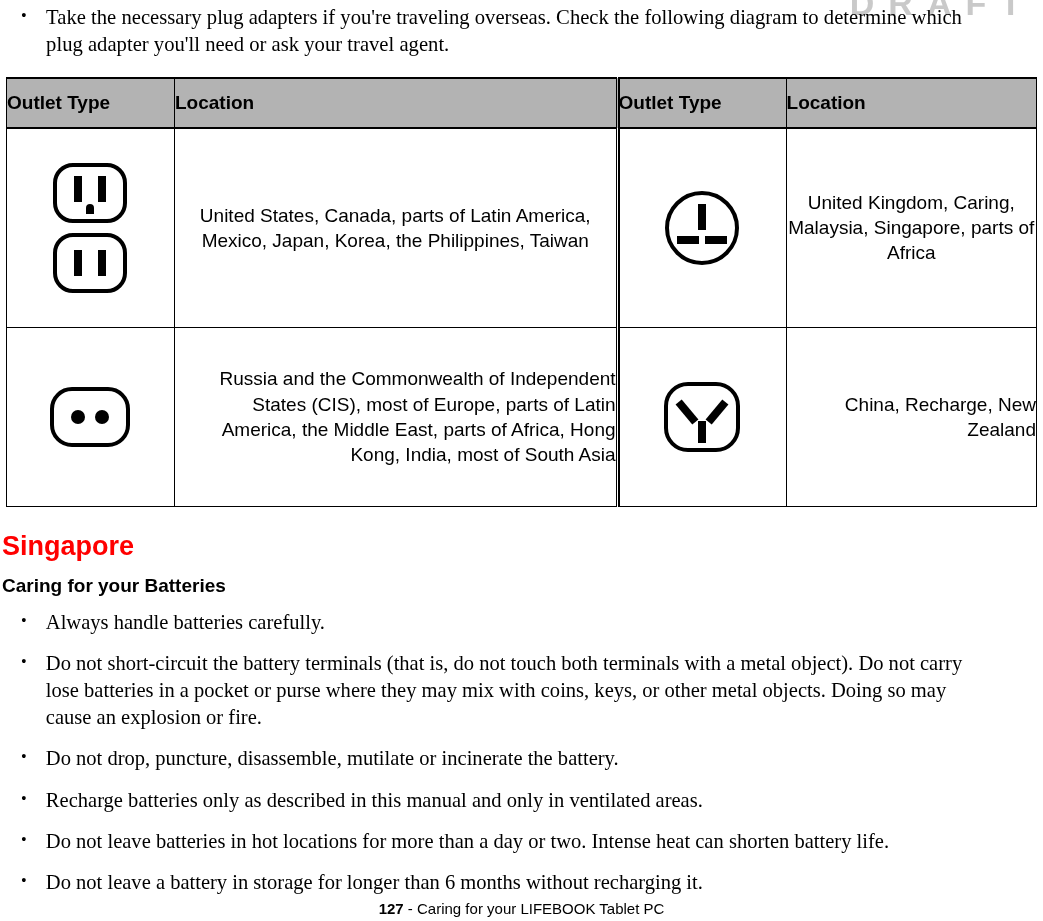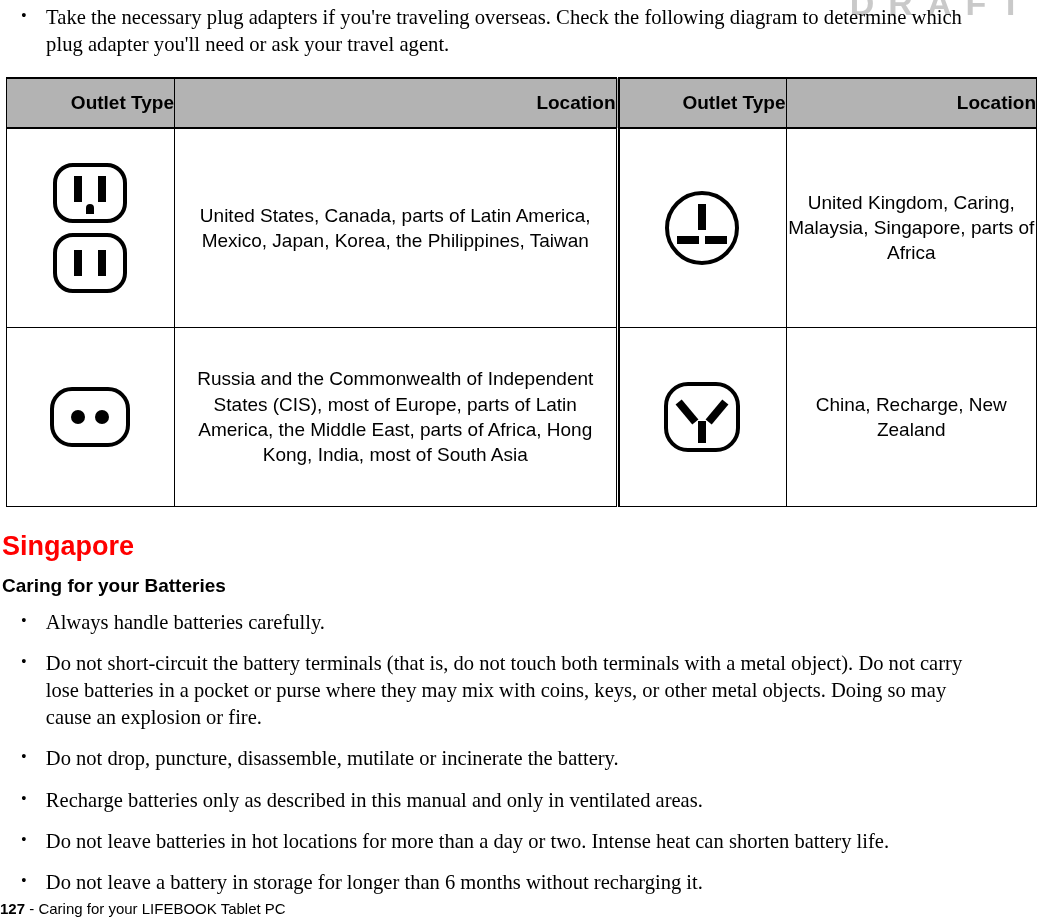--- a/index.html
+++ b/index.html
@@ -75,21 +75,21 @@
   table.outlet-table th,
   table.outlet-table td {
     border: 1px solid #000000;
     padding: 0;
     vertical-align: middle;
   }
   table.outlet-table thead th {
     background: #b3b3b3;
     font-size: 19px;
     font-weight: bold;
-    text-align: right;
+    text-align: left;
     height: 48px;
     border-top: 2px solid #000;
     border-bottom: 2px solid #000;
   }
   .col-a { width: 167px; }
   .col-b { width: 440px; }
   .col-c { width: 168px; }
   .col-d { width: 249px; }
 
   
@@ -101,21 +101,21 @@
     text-align: center;
     font-size: 19px;
     line-height: 1.32;
     padding: 6px 8px;
   }
   td.icon-cell {
     text-align: center;
     padding: 8px 0;
   }
   tr.row-1 td { height: 198px; }
-  tr.row-2 td { height: 178px; }
+  tr.row-2 td { height: 178px; text-align: right; }
 
   .icon-stack {
     display: flex;
     flex-direction: column;
     align-items: center;
     justify-content: center;
     gap: 8px;
   }
 
   
@@ -158,20 +158,21 @@
     top: 1px;
     font-size: 17px;
   }
 
   
   .footer {
     position: absolute;
     left: 0;
     right: 0;
     bottom: 4px;
+    text-align: center;
     font-family: "Liberation Sans", sans-serif;
     font-size: 15px;
     color: #000;
   }
   .footer .pageno { font-weight: bold; }
 </style>
 </head>
 <body>
 
 <div class="watermark">DRAFT</div>

